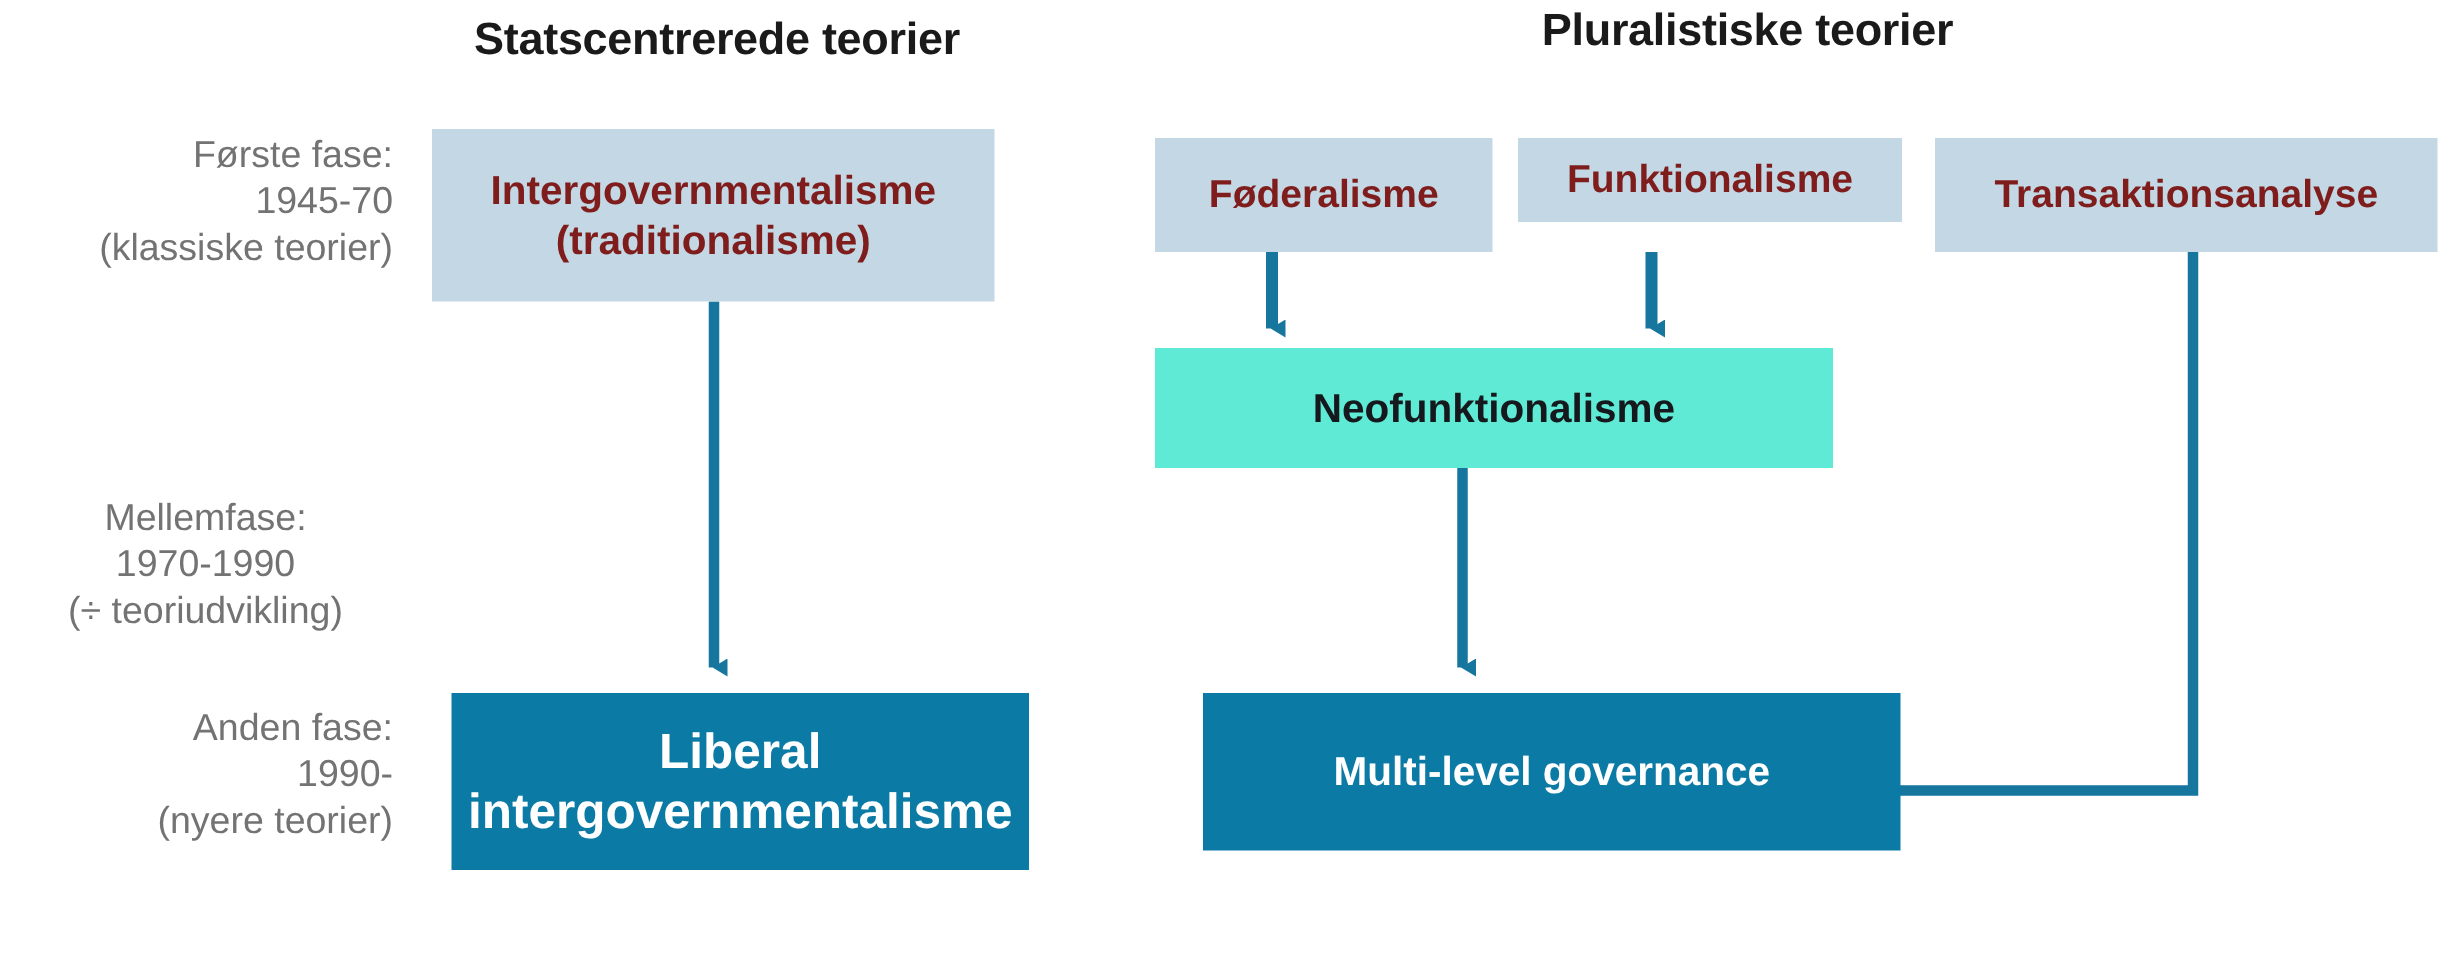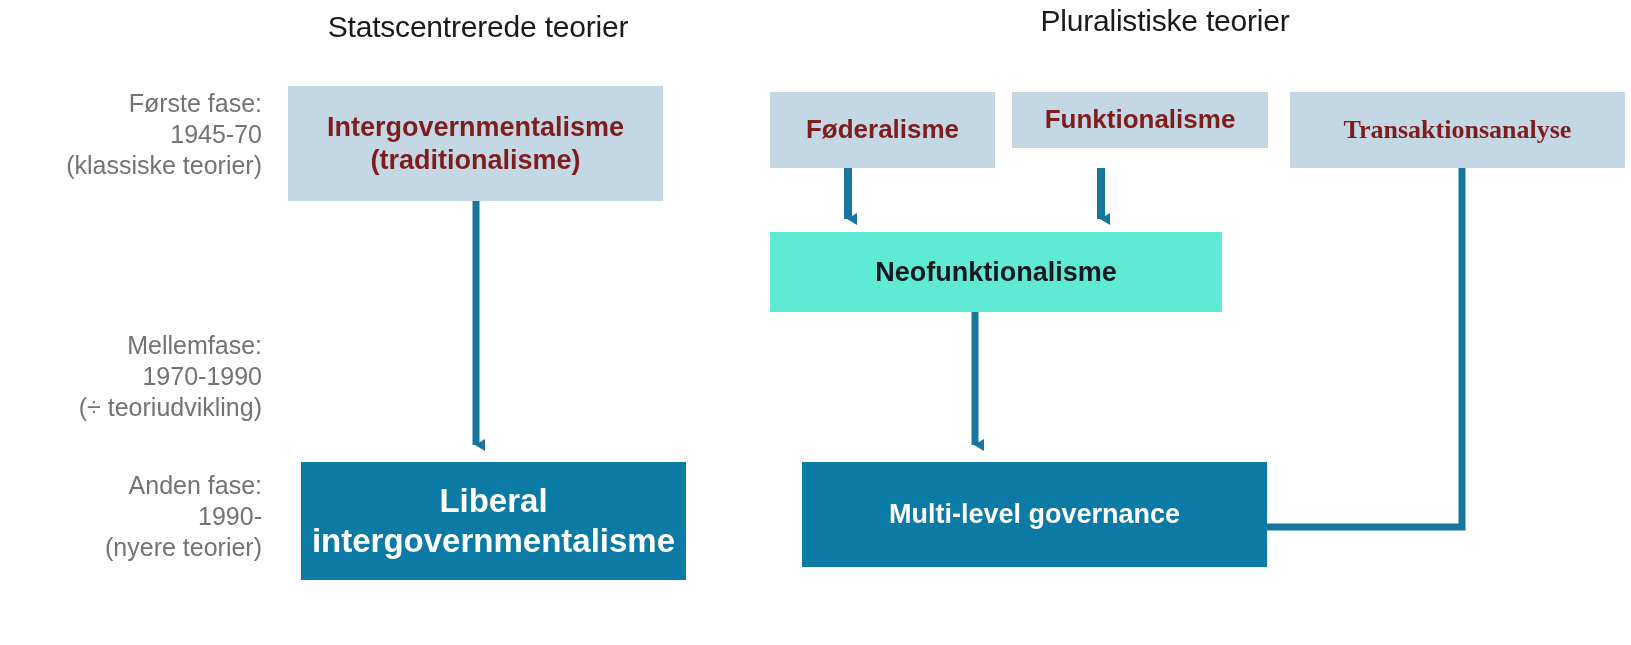--- a/index.html
+++ b/index.html
@@ -15,21 +15,21 @@
     position: relative;
     width: 1631px;
     height: 645px;
     background: #ffffff;
     overflow: hidden;
   }
 
   
   .col-title {
     position: absolute;
-    font-weight: normal;
+    font-weight: bold;
     font-size: 30px;
     letter-spacing: -0.2px;
     color: #1a1a1a;
     text-align: center;
     white-space: nowrap;
   }
   #title-state  { left: 278px; top: 10px; width: 400px; }
   #title-plural { left: 965px; top: 4px; width: 400px; }
 
   
@@ -37,21 +37,21 @@
     position: absolute;
     text-align: right;
     font-size: 25px;
     line-height: 31px;
     color: #737373;
     white-space: pre-line;
     width: 250px;
     left: 12px;
   }
   #phase-1 { top: 88px; }
-  #phase-2 { top: 330px; }
+  #phase-2 { top: 330px; text-align: center; }
   #phase-3 { top: 470px; }
 
   
   .box {
     position: absolute;
     display: flex;
     align-items: center;
     justify-content: center;
     text-align: center;
     font-weight: bold;
@@ -61,21 +61,21 @@
   }
   .box.light  { background: #c3d8e4; color: #7f1d1d; }
   .box.medium { background: #5eead4; color: #15181c; }
   .box.dark   { background: #0b7ba5; color: #ffffff; }
 
   
   #box-intergov      { left: 288px;  top: 86px;  width: 375px; height: 115px; font-size: 27px; }
   #box-liberal       { left: 301px;  top: 462px; width: 385px; height: 118px; font-size: 33px; }
   #box-foderalisme   { left: 770px;  top: 92px;  width: 225px; height: 76px;  font-size: 26px; }
   #box-funktional    { left: 1012px; top: 92px;  width: 256px; height: 56px;  font-size: 26px; }
-  #box-transaktion   { left: 1290px; top: 92px;  width: 335px; height: 76px;  font-size: 26px; font-family: Liberation Serif, serif; }
+  #box-transaktion   { left: 1290px; top: 92px;  width: 335px; height: 76px;  font-size: 26px; }
   #box-neofunktional { left: 770px;  top: 232px; width: 452px; height: 80px;  font-size: 27px; }
   #box-mlg           { left: 802px;  top: 462px; width: 465px; height: 105px; font-size: 27px; }
 
   
   #connectors {
     position: absolute;
     left: 0; top: 0;
     width: 1631px;
     height: 645px;
     pointer-events: none;

